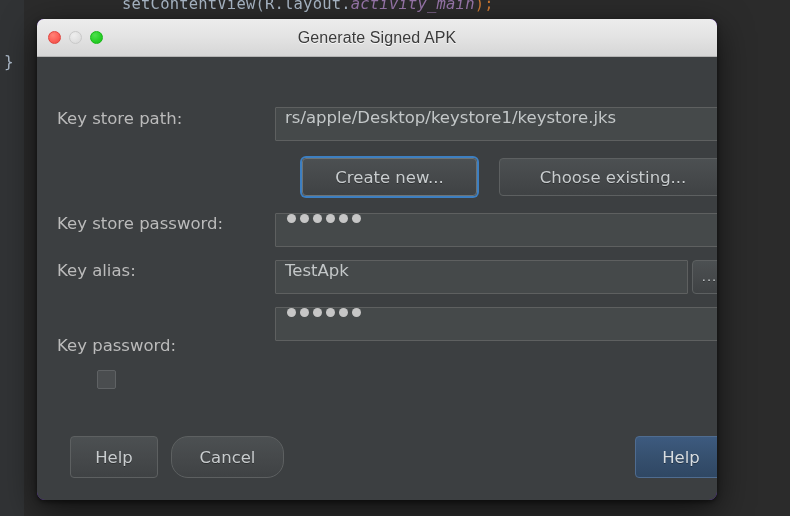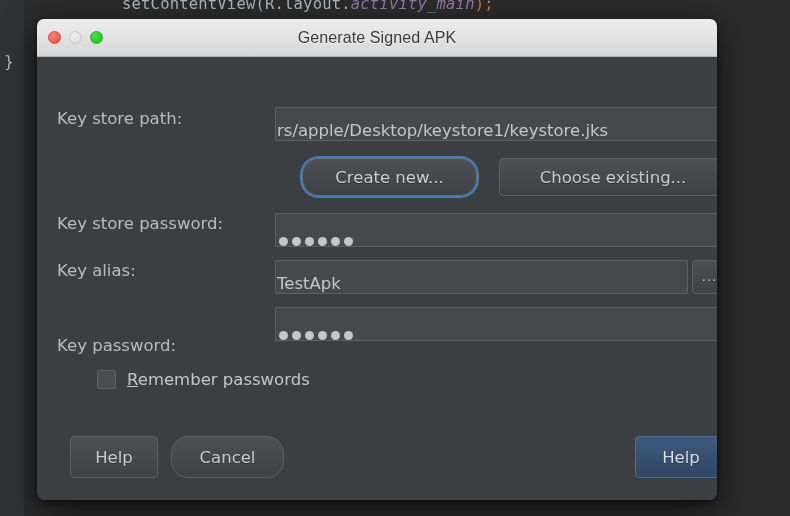--- a/index.html
+++ b/index.html
@@ -134,22 +134,22 @@
     white-space: nowrap;
   }
 
   .text-field {
     background: #45494a;
     border: 1px solid #5e6060;
     border-radius: 1px;
     box-sizing: border-box;
     height: 34px;
     display: flex;
-    align-items: flex-end;
-    padding: 0 1px;
+    align-items: flex-start;
+    padding: 0 9px;
     color: #c3c7c8;
     font-size: 16.5px;
     font-family: "DejaVu Sans", sans-serif;
   }
 
   .pw-dots {
     display: flex;
     gap: 4px;
     align-items: center;
     padding-left: 2px;
@@ -240,21 +240,21 @@
 
   <div id="dialog-body">
 
     <div class="form-row" style="left:20px; top:52px;">
       <div class="field-label" style="width:218px;">Key store path:</div>
     </div>
     <div class="text-field" style="position:absolute; left:238px; top:50px; width:452px;">
       <span>rs/apple/Desktop/keystore1/keystore.jks</span>
     </div>
 
-    <div class="btn btn-focused" style="position:absolute; left:265px; top:101px; width:175px; height:38px;border-radius:17px;">
+    <div class="btn btn-focused" style="position:absolute; left:265px; top:101px; width:175px; height:38px;">
       <span>Create new...</span>
     </div>
     <div class="btn" style="position:absolute; left:462px; top:101px; width:228px; height:38px;">
       <span>Choose existing...</span>
     </div>
 
     <div class="form-row" style="left:20px; top:157px;">
       <div class="field-label">Key store password:</div>
     </div>
     <div class="text-field" style="position:absolute; left:238px; top:156px; width:452px;">
@@ -287,21 +287,20 @@
           <i class="pw-dot"></i>
           <i class="pw-dot"></i>
           <i class="pw-dot"></i>
           <i class="pw-dot"></i>
           <i class="pw-dot"></i>
       </span>
     </div>
 
     <div id="checkbox-remember-passwords">
       <div class="checkbox-box"></div>
-      <div id="checkbox-label-remember"><span class="mnemonic">R</span><span>emember passwords</span></div>
     </div>
 
     <div id="dialog-button-bar">
       <div class="btn" style="position:absolute; left:33px; top:22px; width:88px; height:42px;justify-content:center;">
         <span>Help</span>
       </div>
       <div class="btn" style="position:absolute; left:134px; top:22px; width:113px; height:42px;border-radius:17px;">
         <span>Cancel</span>
       </div>
       <div class="btn btn-default" style="position:absolute; left:598px; top:22px; width:92px; height:42px;">

